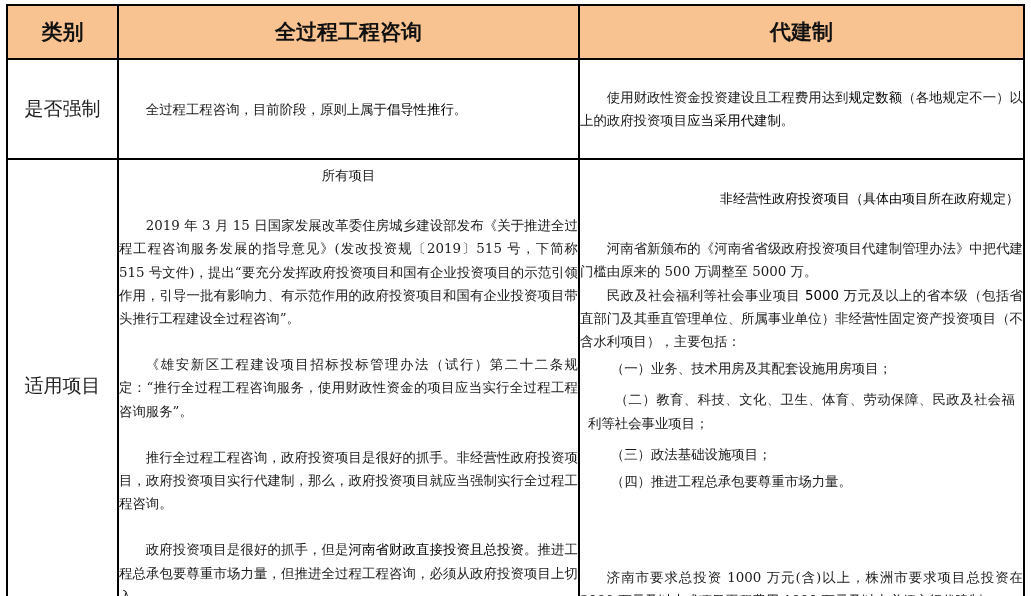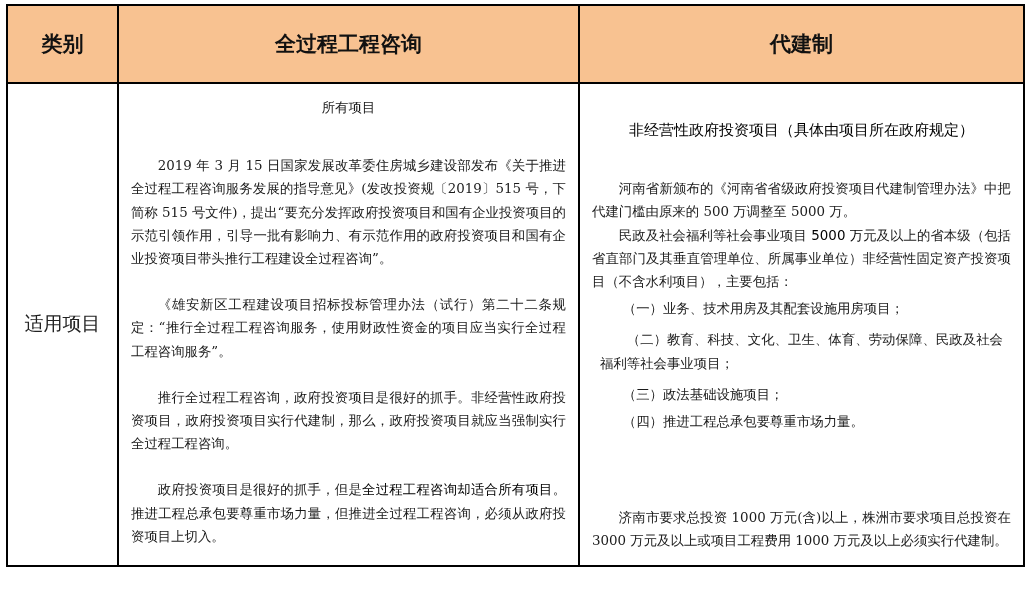--- a/index.html
+++ b/index.html
@@ -1,26 +1,26 @@
 <!DOCTYPE html>
 <html><head>
 <meta charset="utf-8">
 <style>
   html, body { margin: 0; padding: 0; background: #ffffff; }
   body { width: 1031px; height: 596px; overflow: hidden; position: relative;
          font-family: "DejaVu Serif", "Liberation Serif", serif; color: #1a1a1a; }
   .tbl { position: absolute; left: 6px; top: 4px; width: 1017px; border-collapse: collapse; table-layout: fixed; }
-  .tbl td, .tbl th { border: 2px solid #000; vertical-align: middle; padding: 12px; }
+  .tbl td, .tbl th { border: 2px solid #000; vertical-align: middle; padding: 0; }
   .hdr th { background: #f8c291; height: 52px; font-family: "DejaVu Sans", "Liberation Sans", sans-serif;
             font-weight: bold; font-size: 21px; color: #111; text-align: center; }
   .cat { text-align: center; font-size: 19px; color: #222; }
   .cell { font-size: 13.4px; line-height: 23.2px; padding: 0 7px 0 8px; text-align: justify; }
   .p { text-indent: 2em; margin: 0; }
   .b { font-family: "DejaVu Sans", "Liberation Sans", sans-serif; font-weight: normal; color: #000; }
-  .center { text-align: center; margin: 12px; }
+  .center { text-align: center; margin: 4px; }
   .gap { height: 23px; }
   .item { margin: 4px; padding-left: 2em; text-indent: 0; }
   .item-wrap { margin: 8px; text-indent: 2em; }
   .r1 td { height: 98px; }
   .r2 td { height: 432px; vertical-align: top; }
 </style>
 </head>
 <body>
 
 <table class="tbl">
@@ -29,39 +29,52 @@
     <col style="width:461px">
     <col style="width:445px">
   </colgroup>
   <tbody>
       <tr class="hdr">
     <th>类别</th>
     <th>全过程工程咨询</th>
     <th>代建制</th>
   </tr>
 
+  <tr class="r1">
+    <td class="cat">是否强制</td>
+    <td class="cell">
+      <p class="p" style="padding-top:2px;">
+        <span>全过程工程咨询，目前阶段，原则上属于</span><span class="b">倡导性推行</span><span>。</span>
+      </p>
+    </td>
+    <td class="cell">
+      <p class="p">
+        <span>使用财政性资金投资建设且工程费用达到</span><span class="b">规定数额</span><span>（各地规定不一）以上的政府投资项目</span><span class="b">应当采用代建制</span><span>。</span>
+      </p>
+    </td>
+  </tr>
 
   <tr class="r2">
     <td class="cat" style="vertical-align:middle;">适用项目</td>
     <td class="cell" style="padding-top:0;">
       <p class="center">所有项目</p>
       <div class="gap"></div>
       <p class="p">2019 年 3 月 15 日国家发展改革委住房城乡建设部发布《关于推进全过程工程咨询服务发展的指导意见》(发改投资规〔2019〕515 号，下简称 515 号文件)，提出“要充分发挥政府投资项目和国有企业投资项目的示范引领作用，引导一批有影响力、有示范作用的政府投资项目和国有企业投资项目带头推行工程建设全过程咨询”。</p>
       <div class="gap"></div>
       <p class="p">《雄安新区工程建设项目招标投标管理办法（试行）第二十二条规定：“推行全过程工程咨询服务，使用财政性资金的项目应当实行全过程工程咨询服务”。</p>
       <div class="gap"></div>
       <p class="p">推行全过程工程咨询，政府投资项目是很好的抓手。非经营性政府投资项目，政府投资项目实行代建制，那么，政府投资项目就应当强制实行全过程工程咨询。</p>
       <div class="gap"></div>
       <p class="p">
-        <span>政府投资项目是很好的抓手，但是</span><span class="b">全过程工程咨询却适合所有项目</span><span>。推进工程总承包要尊重市场力量，但推进全过程工程咨询，必须从政府投资项目上切入。</span>
+        <span>政府投资项目是很好的抓手，但是</span><span class="b">河南省财政直接投资且总投资</span><span>。推进工程总承包要尊重市场力量，但推进全过程工程咨询，必须从政府投资项目上切入。</span>
       </p>
     </td>
     <td class="cell" style="padding-top:0;">
       <div class="gap"></div>
-      <p class="center b" style="font-size:15px;">非经营性政府投资项目（具体由项目所在政府规定）</p>
+      <p class="center b" style="font-size:13px;text-align:right;">非经营性政府投资项目（具体由项目所在政府规定）</p>
       <div class="gap"></div>
       <p class="p">河南省新颁布的《河南省省级政府投资项目代建制管理办法》中把代建门槛由原来的 500 万调整至 5000 万。</p>
       <p class="p">
         <span>民政及社会福利等社会事业项目 </span><span class="b">5000 万</span><span>元及以上的省本级（包括省直部门及其垂直管理单位、所属事业单位）非经营性固定资产投资项目（不含水利项目），主要包括：</span>
       </p>
       <p class="item">（一）业务、技术用房及其配套设施用房项目；</p>
       <p class="item-wrap">（二）教育、科技、文化、卫生、体育、劳动保障、民政及社会福利等社会事业项目；</p>
       <p class="item">（三）政法基础设施项目；</p>
       <p class="item">（四）推进工程总承包要尊重市场力量。</p>
       <div class="gap"></div>

